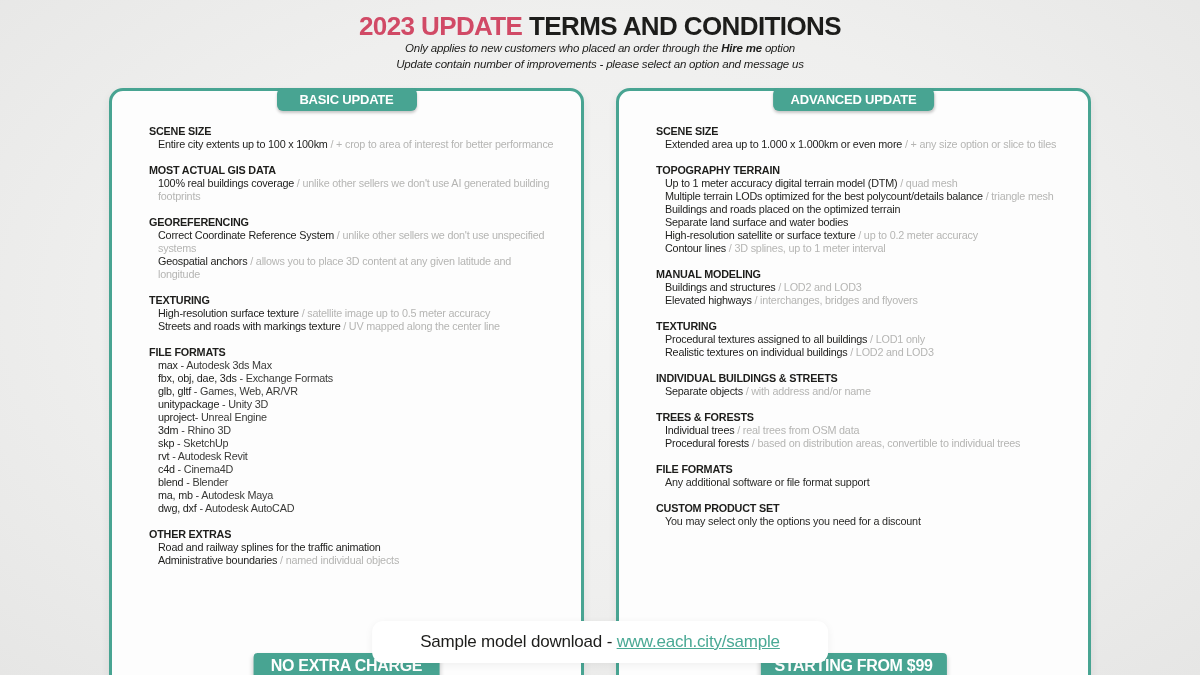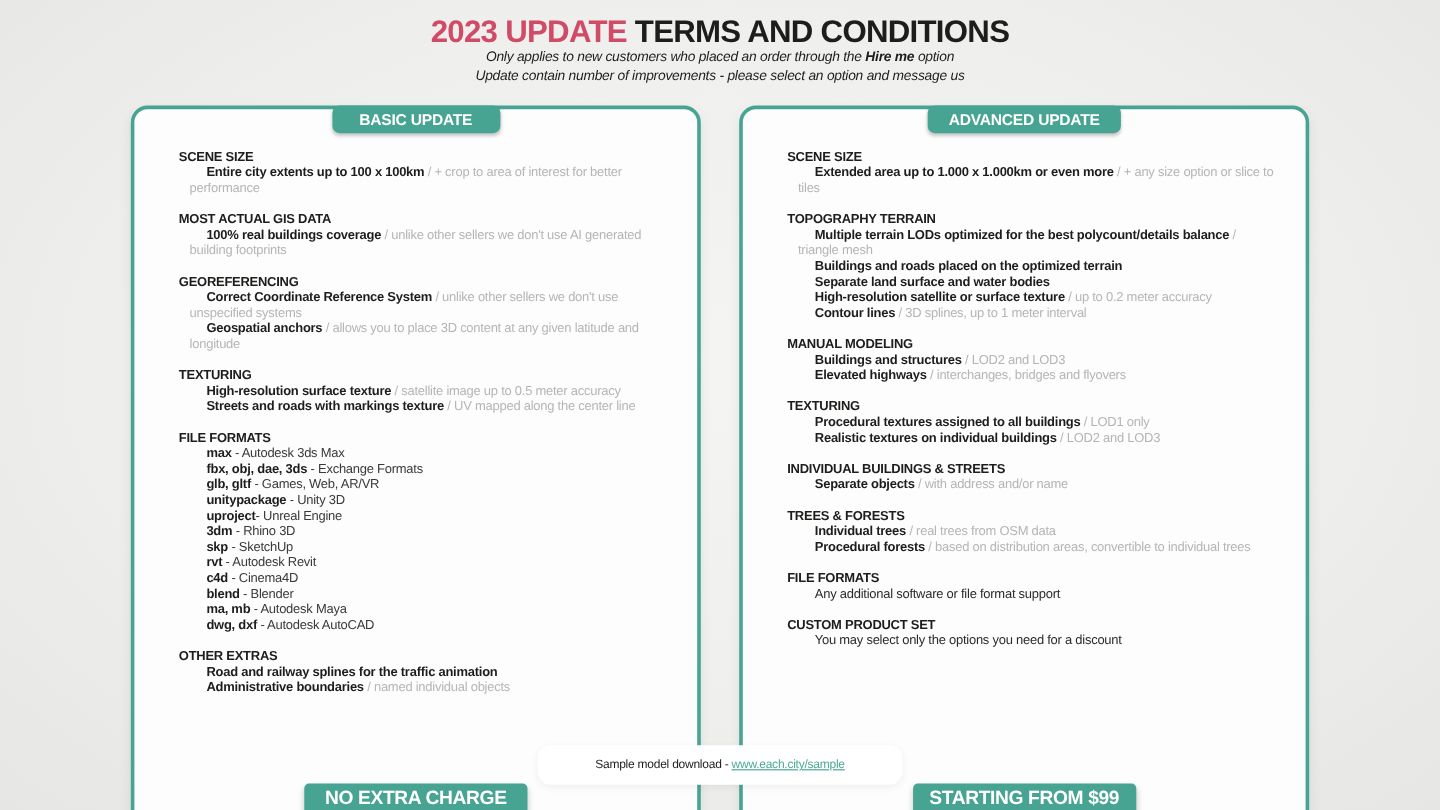--- a/index.html
+++ b/index.html
@@ -46,21 +46,21 @@
     color: #ffffff; font-weight: 700; font-size: 13px; letter-spacing: -0.2px;
     white-space: nowrap;
   }
   .sections { padding: 34px 26px 0 37px; }
   .section { margin-bottom: 13px; }
   .heading {
     font-size: 10.8px; font-weight: 700; line-height: 13px;
     letter-spacing: -0.2px; text-transform: uppercase; color: #1d1d1b;
   }
   .item { font-size: 10.8px; line-height: 13px; letter-spacing: -0.2px; padding-left: 9px; }
-  .item .item-bold { font-weight: 700; color: #1d1d1b; margin-left: 14px; }
+  .item .item-bold { font-weight: 400; color: #1d1d1b; }
   .item .plain { font-weight: 400; color: #2b2b29; }
   .item .muted { font-weight: 400; color: var(--muted); }
   .item .dark { font-weight: 400; color: #3a3a38; }
 
   .badge {
     position: absolute; bottom: -4px; left: 50%; transform: translateX(-50%);
     min-width: 140px;
     background: var(--teal);
     border-radius: 4px;
     padding: 4px 14px 5px;
@@ -71,21 +71,21 @@
   .badge-title { font-size: 16px; font-weight: 700; line-height: 18px; letter-spacing: -0.3px; }
   .badge-sub { font-size: 10px; line-height: 11px; letter-spacing: -0.1px; font-weight: bold; }
 
   
   .footer-pill {
     position: absolute; top: 621px; left: 50%; transform: translateX(-50%);
     background: #ffffff;
     border-radius: 11px;
     padding: 11px 48px;
     box-shadow: 0 2px 8px rgba(0,0,0,0.06);
-    font-size: 10px; letter-spacing: -0.2px;
+    font-size: 17px; letter-spacing: -0.2px;
     white-space: nowrap;
   }
   .footer-pill a { color: var(--link); text-decoration: underline; cursor: pointer; }
 </style>
 </head>
 <body>
 
 <div class="header">
   <div class="title"><span class="accent">2023 UPDATE</span><span> TERMS AND CONDITIONS</span></div>
   <div class="subtitle"><span>Only applies to new customers who placed an order through the </span><b>Hire me</b><span> option</span></div>
@@ -171,20 +171,21 @@
     <div class="sections">
   <div class="section">
     <div class="heading">SCENE SIZE</div>
 
   <div class="item"><span class="item-bold">Extended area up to 1.000 x 1.000km or even more</span><span class="muted"> / </span><span class="muted">+ any size option or slice to tiles</span></div>
 </div>
 
   <div class="section">
     <div class="heading">TOPOGRAPHY TERRAIN</div>
 
+  <div class="item"><span class="item-bold">Up to 1 meter accuracy digital terrain model (DTM)</span><span class="muted"> / </span><span class="muted">quad mesh</span></div>
 
   <div class="item"><span class="item-bold">Multiple terrain LODs optimized for the best polycount/details balance</span><span class="muted"> / </span><span class="muted">triangle mesh</span></div>
 
   <div class="item"><span class="item-bold">Buildings and roads placed on the optimized terrain</span><span class="dark"></span><span class="dark"></span></div>
 
   <div class="item"><span class="item-bold">Separate land surface and water bodies</span><span class="dark"></span><span class="dark"></span></div>
 
   <div class="item"><span class="item-bold">High-resolution satellite or surface texture</span><span class="muted"> / </span><span class="muted">up to 0.2 meter accuracy</span></div>
 
   <div class="item"><span class="item-bold">Contour lines</span><span class="muted"> / </span><span class="muted">3D splines, up to 1 meter interval</span></div>

